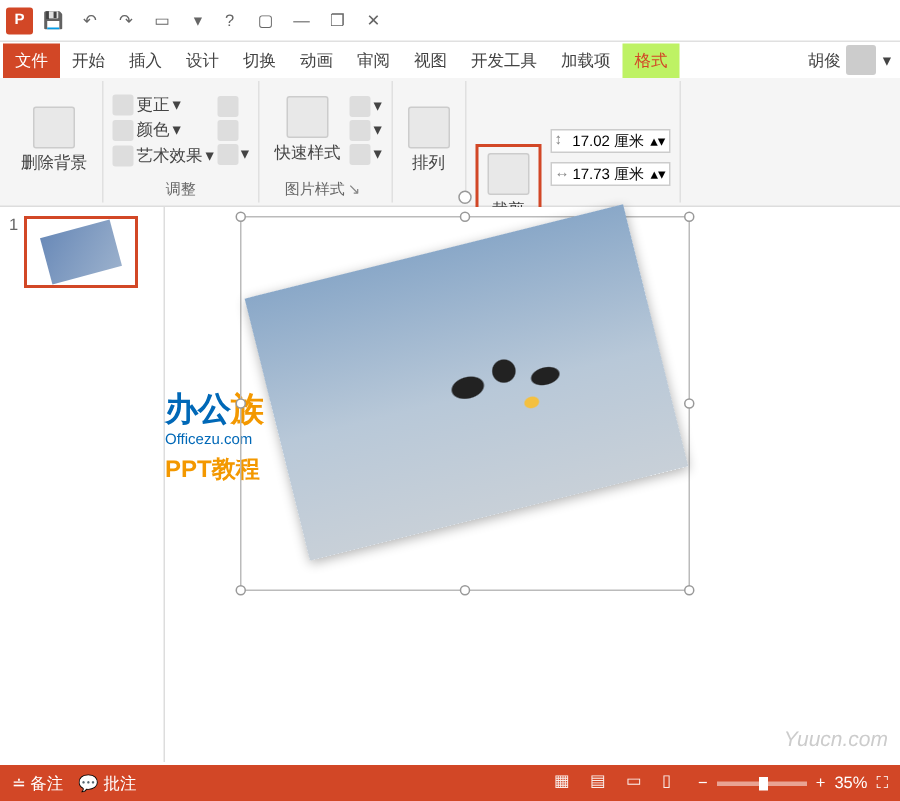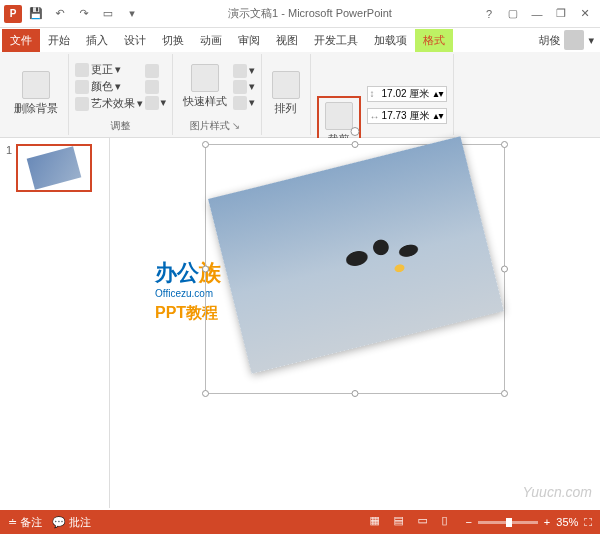--- a/index.html
+++ b/index.html
@@ -39,21 +39,21 @@
 .spinner input { border: none; width: 50px; font-size: 10px; outline: none; }
 .tiny-icon { width: 12px; height: 12px; color: #888; }
 
 
 .main { display: flex; height: 370px; background: #fff; }
 .thumbs { width: 110px; border-right: 1px solid #ddd; padding: 6px; }
 .thumb-row { display: flex; gap: 4px; }
 .thumb-num { font-size: 11px; color: #666; }
 .thumb { width: 76px; height: 48px; border: 2px solid #d24726; background: #fff; display: flex; align-items: center; justify-content: center; }
 .thumb-pic { width: 48px; height: 32px; background: linear-gradient(135deg, #6a8ab8, #9ab0cc); transform: rotate(-15deg); }
-.canvas-area { flex: 1; position: relative; padding: 20px 30px; background: #fff; margin-left: 45px; }
+.canvas-area { flex: 1; position: relative; padding: 20px 30px; background: #fff; }
 .watermark-left { position: absolute; left: 0; top: 120px; }
 .wm-line1 { font-size: 22px; font-weight: bold; }
 .wm-blue { color: #0068b7; }
 .wm-orange { color: #f39800; }
 .wm-sub { font-size: 10px; color: #0068b7; }
 .wm-ppt { font-size: 16px; color: #f39800; font-weight: bold; margin-top: 4px; }
 .slide-obj { position: absolute; left: 50px; top: 6px; width: 300px; height: 250px; border: 1px solid #bbb; }
 .sel-handle { position: absolute; width: 7px; height: 7px; background: #fff; border: 1px solid #999; border-radius: 50%; }
 .rot-handle { position: absolute; width: 9px; height: 9px; border: 1px solid #999; background: #fff; border-radius: 50%; left: 50%; top: -18px; transform: translateX(-50%); }
 .penguin-img { position: absolute; left: 20px; top: 20px; width: 260px; height: 180px; background: linear-gradient(180deg, #8aa8c8 0%, #b8c8d8 55%, #c8d0d8 100%); transform: rotate(-14deg); box-shadow: 0 2px 8px rgba(0,0,0,0.3); }
@@ -73,21 +73,20 @@
 
 <div class="titlebar">
   <div class="app-icon">P</div>
   <div class="qat">
     <span class="qat-btn">💾</span>
     <span class="qat-btn">↶</span>
     <span class="qat-btn">↷</span>
     <span class="qat-btn">▭</span>
     <span class="qat-btn">▾</span>
   </div>
-  <div class="title-text">演示文稿1 - Microsoft PowerPoint</div>
   <div class="win-controls">
     <span class="win-btn">?</span>
     <span class="win-btn">▢</span>
     <span class="win-btn">—</span>
     <span class="win-btn">❐</span>
     <span class="win-btn">✕</span>
   </div>
 </div>
 
 <div class="ribbon-tabs">

